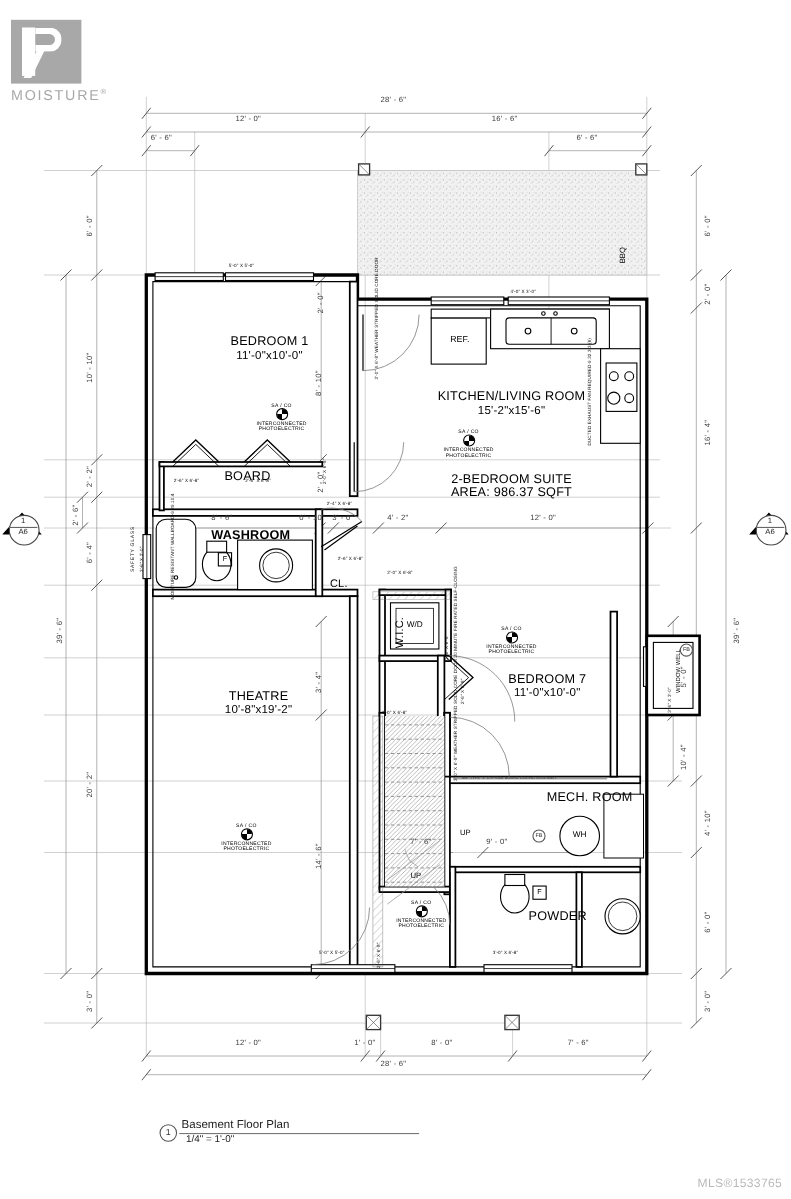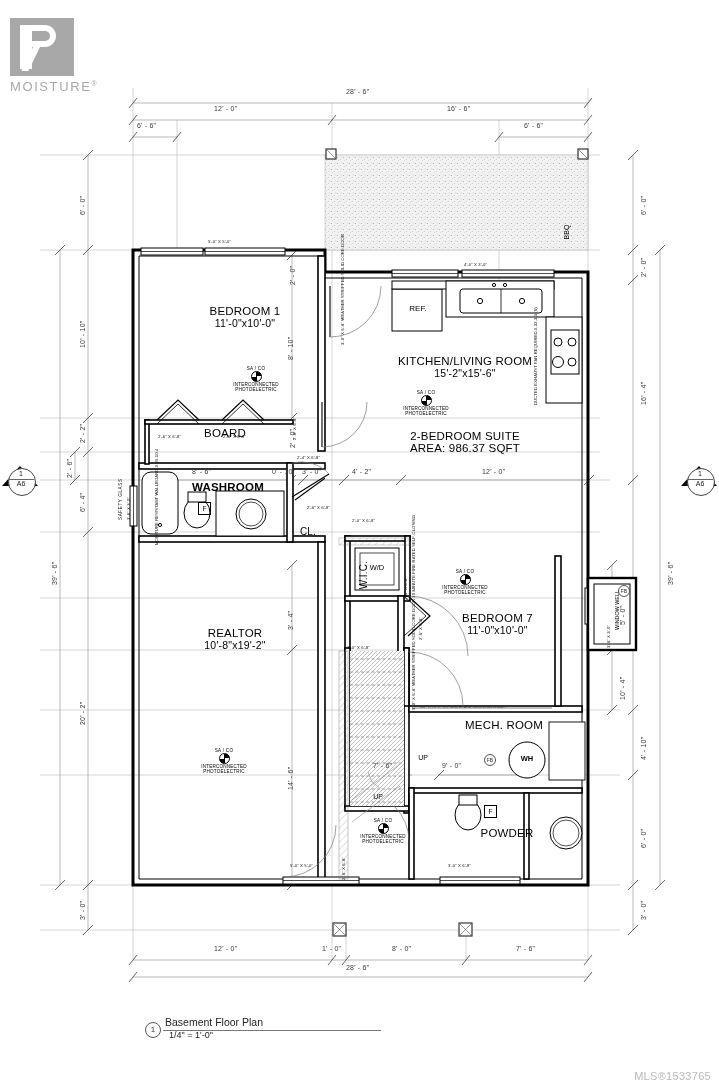--- a/index.html
+++ b/index.html
@@ -464,31 +464,31 @@
   <div class="n">WASHROOM</div>
 </div>
 <div class="roomname" style="left:288px;top:526px;width:40px;">
   <div class="n" style="font-size:10px;">CL.</div>
 </div>
 <div class="roomname" style="left:340px;top:355px;width:250px;">
   <div class="n">KITCHEN/LIVING ROOM</div>
   <div class="d">15'-2"x15'-6"</div>
 </div>
 <div class="roomname" style="left:150px;top:627px;width:170px;">
-  <div class="n">REALTOR</div>
+  <div class="n">THEATRE</div>
   <div class="d">10'-8"x19'-2"</div>
 </div>
 <div class="roomname v" style="left:358px;top:605px;width:60px;transform:rotate(-90deg);transform-origin:0 0;">
   <div class="n" style="font-size:10px;">W.I.C.</div>
 </div>
 <div class="roomname" style="left:420px;top:612px;width:155px;">
   <div class="n">BEDROOM 7</div>
   <div class="d">11'-0"x10'-0"</div>
 </div>
-<div class="roomname" style="left:456px;top:718px;width:96px;line-height:14px;text-align:center;">
+<div class="roomname" style="left:488px;top:718px;width:96px;line-height:14px;text-align:center;">
   <div class="n">MECH. ROOM</div>
 </div>
 <div class="roomname" style="left:452px;top:827px;width:110px;">
   <div class="n">POWDER</div>
 </div>
 
 <div class="roomname" style="left:340px;top:430px;width:250px;">
   <div class="n">2-BEDROOM SUITE</div>
   <div class="n">AREA: 986.37 SQFT</div>
 </div>
@@ -519,21 +519,21 @@
 </div>
 <div class="sd" style="left:355px;top:818px;">
   <div class="t">SA / CO</div>
   <div class="sym"></div>
   <div class="b"><span>INTERCONNECTED</span><br>
     <span>PHOTOELECTRIC</span></div>
 </div>
 
 <div class="smalllabel" style="left:398px;top:304px;width:40px;font-size:8px;">REF.</div>
 <div class="smalllabel" style="left:357px;top:563px;width:40px;font-size:7.5px;">W/D</div>
-<div class="smalllabel" style="left:513px;top:754px;width:28px;font-size:7.5px;font-weight:bold;">WH</div>
+<div class="smalllabel" style="left:513px;top:754px;width:28px;font-size:7.5px;">WH</div>
 <div class="smalllabel" style="left:563px;top:252px;width:40px;font-size:7px;transform:rotate(-90deg);transform-origin:0 0;">BBQ</div>
 <div class="smalllabel" style="left:614px;top:640px;width:60px;font-size:5.4px;transform:rotate(-90deg);transform-origin:0 0;">WINDOW WELL</div>
 <div class="tinynote v" style="left:606px;top:648px;transform:rotate(-90deg);">3'-6" X 3'-0"</div>
 <div class="smalllabel" style="left:409px;top:754px;width:28px;font-size:7px;">UP</div>
 <div class="smalllabel" style="left:364px;top:793px;width:28px;font-size:7px;">UP</div>
 
 <div class="abs" style="left:198px;top:502px;width:11px;height:11px;border:1px solid #000;font-size:6.5px;line-height:11px;text-align:center;"><span>F</span></div>
 <div class="abs" style="left:484px;top:805px;width:11px;height:11px;border:1px solid #000;font-size:6.5px;line-height:11px;text-align:center;"><span>F</span></div>
 <div class="abs" style="left:484px;top:754px;width:10px;height:10px;border:1px solid #555;border-radius:50%;font-size:5px;line-height:10px;text-align:center;color:#333;"><span>FB</span></div>
 <div class="abs" style="left:618px;top:585px;width:10px;height:10px;border:1px solid #555;border-radius:50%;font-size:5px;line-height:10px;text-align:center;color:#333;"><span>FB</span></div>

